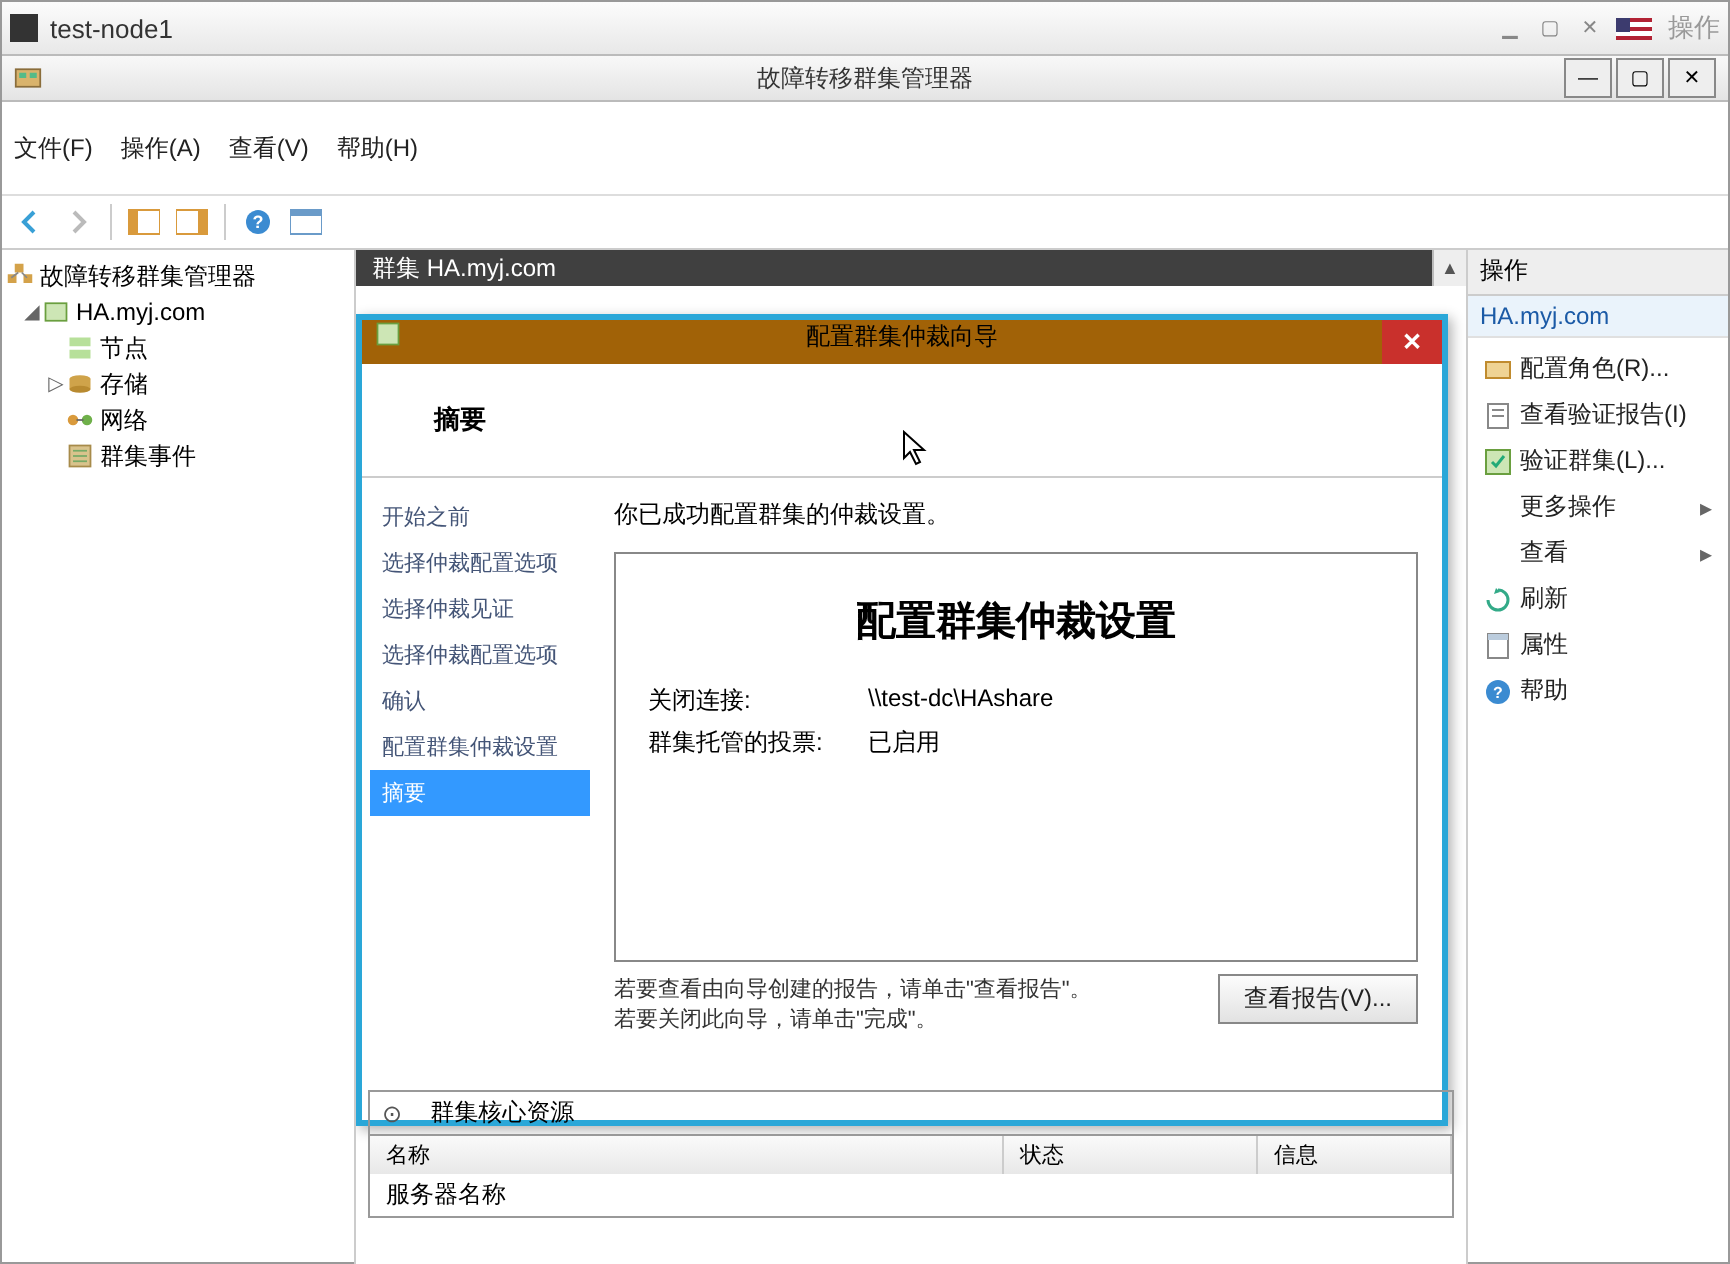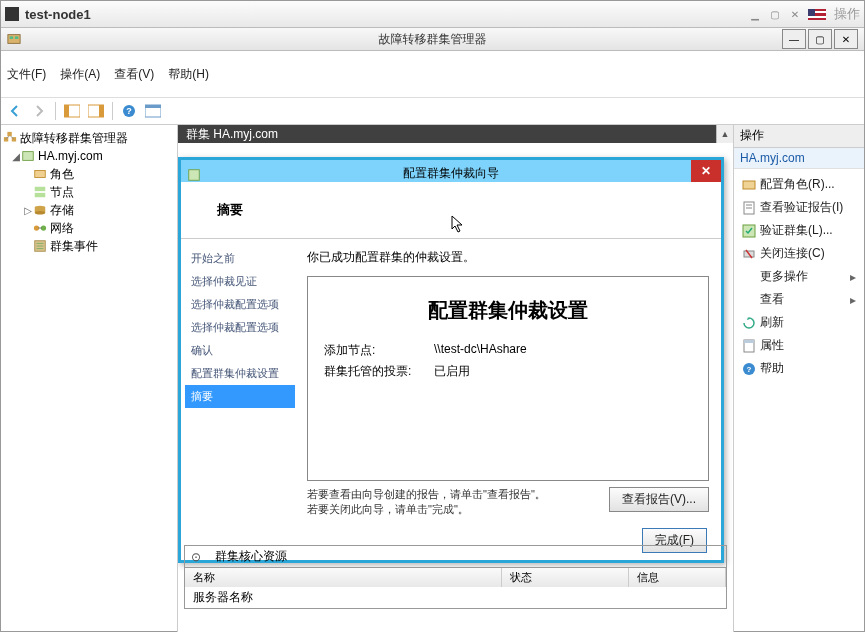--- a/index.html
+++ b/index.html
@@ -1,19 +1,19 @@
 <!DOCTYPE html>
 <html><head>
 <meta charset="utf-8">
 <style>
 html,body{margin:0;padding:0;font-family:"Microsoft YaHei","Segoe UI",Tahoma,sans-serif;font-size:12px;color:#000;background:#fff;overflow:hidden}
 .window{width:865px;height:632px;position:relative;background:#fff;border:1px solid #999;box-sizing:border-box}
 .titlebar-outer{height:26px;background:linear-gradient(#fcfcfc,#e8e8e8);border-bottom:1px solid #bbb;display:flex;align-items:center;padding:0 4px}
 .title-icon{width:14px;height:14px;background:#333;margin-right:6px}
-.title-text{font-weight:bold;font-size:13px;color:#333}
+.title-text{font-weight:normal;font-size:13px;color:#333}
 .title-spacer{flex:1}
 .title-ctl{width:18px;height:14px;margin-left:2px;display:flex;align-items:center;justify-content:center;color:#888;font-size:10px}
 .flag{width:18px;height:11px;margin-left:4px;background:linear-gradient(#b22234 0 20%,#fff 20% 40%,#b22234 40% 60%,#fff 60% 80%,#b22234 80% 100%);position:relative}
 .flag::before{content:"";position:absolute;left:0;top:0;width:7px;height:7px;background:#3c3b6e}
 .ops-text{color:#999;font-size:13px;margin-left:8px}
 .inner-title{height:22px;background:linear-gradient(#f8f8f8,#e4e4e4);border-bottom:1px solid #bbb;display:flex;align-items:center;padding:0 6px;position:relative}
 .inner-title-text{position:absolute;left:50%;transform:translateX(-50%);color:#333}
 .win-ctl{display:flex;margin-left:auto}
 .win-btn{width:22px;height:18px;border:1px solid #888;background:#eee;margin-left:2px;display:flex;align-items:center;justify-content:center;font-size:10px;font-family:Arial}
 .menubar{height:22px;display:flex;align-items:center;padding:12px 6px;border-bottom:1px solid #ddd}
@@ -30,21 +30,21 @@
 .center-panel{flex:1;position:relative;background:#fff;overflow:hidden}
 .center-header{height:18px;background:#404040;color:#fff;display:flex;align-items:center;padding:0 8px;font-size:12px}
 .actions-panel{width:130px;border-left:1px solid #ccc}
 .actions-header{height:18px;background:#eee;border-bottom:1px solid #ccc;padding:2px 6px;font-size:12px}
 .actions-sub{background:#eaf3fb;color:#1b5aa6;padding:3px 6px;border-bottom:1px solid #e0e0e0;font-size:12px}
 .actions-list{padding:4px 0}
 .action-item{padding:3px 8px;font-size:12px;color:#222;display:flex;align-items:center}
 .action-icon{width:14px;height:14px;margin-right:4px;flex-shrink:0}
 
 .wizard{position:absolute;left:0;top:32px;width:540px;height:400px;background:#fff;border:3px solid #2aa7d8;box-shadow:2px 2px 6px rgba(0,0,0,0.3)}
-.wiz-title{height:22px;background:#7dd3fc;display:flex;align-items:flex-end;position:relative;color:#000}
+.wiz-title{height:22px;background:#a16207;display:flex;align-items:flex-start;position:relative;color:#000}
 .wiz-title-icon{width:14px;height:14px;margin:0 6px}
 .wiz-title-text{position:absolute;left:50%;transform:translateX(-50%);font-size:12px}
 .wiz-close{margin-left:auto;width:30px;height:22px;background:#c9302c;color:#fff;display:flex;align-items:center;justify-content:center;font-size:12px;font-weight:bold}
 .wiz-header-area{height:56px;border-bottom:1px solid #ccc;display:flex;align-items:center;padding-left:36px}
 .wiz-header-text{font-weight:bold;font-size:13px}
 .wiz-body{display:flex;height:calc(100% - 116px)}
 .wiz-steps{width:110px;padding:8px 4px}
 .wiz-step{padding:4px 6px;color:#457;font-size:11px}
 .wiz-step.active{background:#3399ff;color:#fff}
 .wiz-main{flex:1;padding:10px 12px 0 8px;display:flex;flex-direction:column}
@@ -157,26 +157,20 @@
       </div>
       <div class="tree-row" style="padding-left:8px">
         <span class="tree-expand">◢</span>
         <svg class="tree-icon" viewBox="0 0 16 16">
             <rect x="2" y="3" width="12" height="10" fill="#cde6b5" stroke="#6a9f3f"></rect>
           </svg>
         <span class="tree-label">HA.myj.com</span>
       </div>
       <div class="tree-row" style="padding-left:30px">
         <svg class="tree-icon" viewBox="0 0 16 16">
-            <rect x="2" y="4" width="12" height="8" fill="#f0d090" stroke="#c08b2e"></rect>
-          </svg>
-        <span class="tree-label">角色</span>
-      </div>
-      <div class="tree-row" style="padding-left:30px">
-        <svg class="tree-icon" viewBox="0 0 16 16">
             <rect x="2" y="2" width="12" height="5" fill="#b7e09a"></rect>
             <rect x="2" y="9" width="12" height="5" fill="#b7e09a"></rect>
           </svg>
         <span class="tree-label">节点</span>
       </div>
       <div class="tree-row" style="padding-left:20px">
         <span class="tree-expand">▷</span>
         <svg class="tree-icon" viewBox="0 0 16 16">
             <ellipse cx="8" cy="5" rx="6" ry="2" fill="#cfa34a"></ellipse>
             <rect x="2" y="5" width="12" height="6" fill="#cfa34a"></rect>
@@ -219,52 +213,49 @@
         </div>
         <div class="wiz-header-area">
           <span class="wiz-header-text">摘要</span>
           <svg style="position:absolute;left:270px;top:55px" width="16" height="20" viewBox="0 0 16 20">
               <path d="M1 1 L1 14 L4 11 L7 17 L9 16 L6 10 L11 10 Z" fill="#fff" stroke="#000"></path>
             </svg>
         </div>
         <div class="wiz-body">
           <div class="wiz-steps">
             <div class="wiz-step">开始之前</div>
+            <div class="wiz-step">选择仲裁配置选项</div>
             <div class="wiz-step">选择仲裁见证</div>
-            <div class="wiz-step">选择仲裁配置选项</div>
             <div class="wiz-step">选择仲裁配置选项</div>
             <div class="wiz-step">确认</div>
             <div class="wiz-step">配置群集仲裁设置</div>
             <div class="wiz-step active">摘要</div>
           </div>
           <div class="wiz-main">
             <div class="wiz-msg">你已成功配置群集的仲裁设置。</div>
             <div class="wiz-box">
               <div class="wiz-box-title">配置群集仲裁设置</div>
               <div class="wiz-row">
-                  <span class="wiz-k">添加节点:</span>
+                  <span class="wiz-k">关闭连接:</span>
                   <span>\\test-dc\HAshare</span>
                 </div>
               <div class="wiz-row">
                   <span class="wiz-k">群集托管的投票:</span>
                   <span>已启用</span>
                 </div>
             </div>
             <div class="wiz-note">
               <div class="wiz-note-text">
                 <div>若要查看由向导创建的报告，请单击"查看报告"。</div>
                 <div>若要关闭此向导，请单击"完成"。</div>
               </div>
               <button class="btn">查看报告(V)...</button>
             </div>
           </div>
         </div>
-        <div class="wiz-footer">
-          <button class="btn" style="border:1px solid #3b79b7">完成(F)</button>
-        </div>
       </div>
 
       <div class="core-box">
         <div style="display:flex;align-items:center">
           <span style="padding:2px 6px;color:#555">⊙</span>
           <span class="core-title">群集核心资源</span>
         </div>
         <div class="core-table-head">
           <div class="core-th" style="width:300px">名称</div>
           <div class="core-th" style="width:110px">状态</div>
@@ -293,27 +284,20 @@
             <span>查看验证报告(I)</span>
           </div>
         <div class="action-item">
             <svg class="action-icon" viewBox="0 0 14 14">
               <rect x="1" y="1" width="12" height="12" fill="#cde6b5" stroke="#6a9f3f"></rect>
               <path d="M4 7 L6 9 L10 4" stroke="#2a7" fill="none" stroke-width="1.5"></path>
             </svg>
             <span>验证群集(L)...</span>
           </div>
         <div class="action-item">
-            <svg class="action-icon" viewBox="0 0 14 14">
-              <rect x="2" y="4" width="10" height="6" fill="#ddd" stroke="#888"></rect>
-              <line x1="4" y1="3" x2="10" y2="11" stroke="#c33" stroke-width="1.5"></line>
-            </svg>
-            <span>关闭连接(C)</span>
-          </div>
-        <div class="action-item">
             <span class="action-icon"></span>
             <span>更多操作</span>
             <span style="margin-left:auto;color:#666">▸</span>
           </div>
         <div class="action-item">
             <span class="action-icon"></span>
             <span>查看</span>
             <span style="margin-left:auto;color:#666">▸</span>
           </div>
         <div class="action-item">

